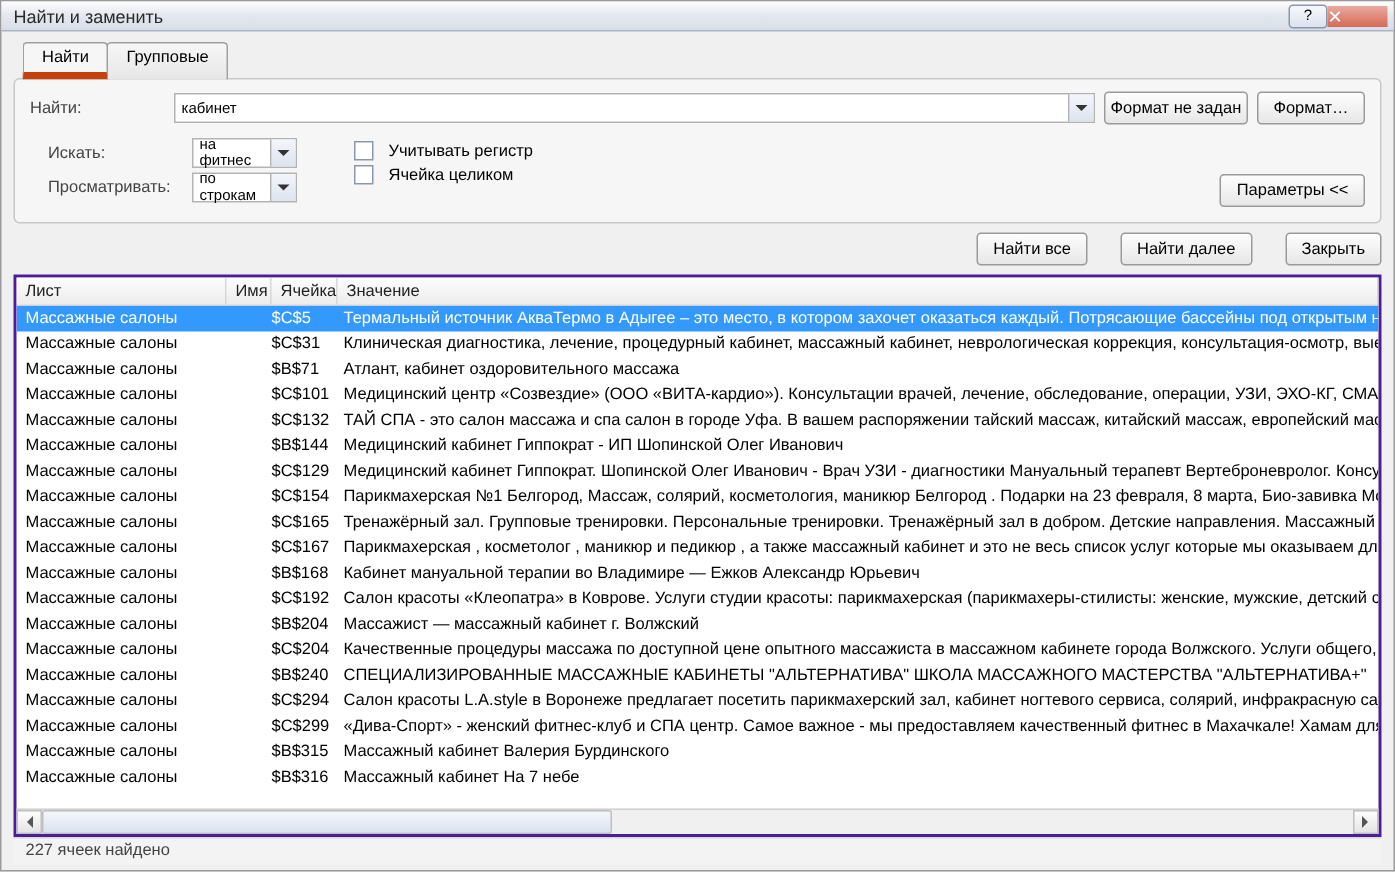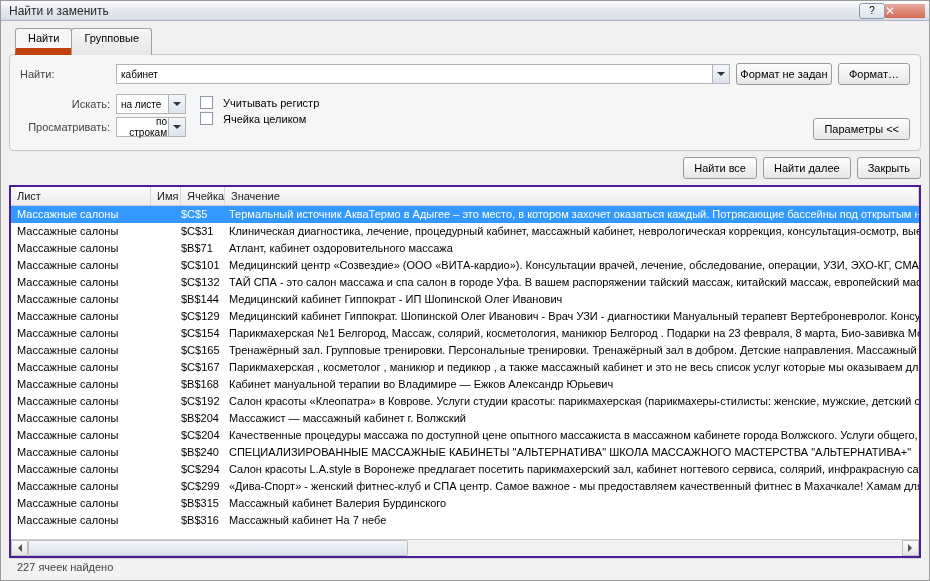--- a/index.html
+++ b/index.html
@@ -41,29 +41,29 @@
   .tabs { display:flex; gap:0; margin-left:6px; position:relative; top:1px;}
   .tab {
     padding: 3px 12px 4px;
     border: 1px solid #a0a0a0;
     border-bottom: none;
     border-radius: 3px 3px 0 0;
     background: linear-gradient(#f7f7f7,#e6e6e6);
     font-size: 11px;
     margin-right: -1px;
   }
-  .tab.active { background:#f6f6f6; border-bottom:7px solid #c2410c; }
+  .tab.active { background:#f6f6f6; border-bottom:5px solid #c2410c; }
   .panel {
     border: 1px solid #c8c8c8;
     border-radius: 4px;
     background: #f6f6f6;
     padding: 8px 10px 10px 10px;
   }
   .row { display:flex; align-items:center; gap:6px; margin-bottom:6px;}
-  .formrow { display:flex; align-items:center; gap:6px; margin: 3px 0; text-align: right;}
+  .formrow { display:flex; align-items:center; gap:6px; margin: 3px 12px;}
   .lbl { width: 90px; color:#444;}
   .lbl-s { width: 90px; color:#444;}
   .combo {
     border:1px solid #b3b3b3;
     background:#fff;
     height: 20px;
     display:flex; align-items:center;
     padding: 0 18px 0 4px;
     position:relative;
     font-size:10px;
@@ -83,21 +83,21 @@
     background:linear-gradient(#fdfdfd,#e7e7e7);
     font-size:11px;
     display:inline-flex; align-items:center; justify-content:center;
     white-space:nowrap;
   }
   .chk {
     width:13px; height:13px; border:1px solid #8a98ac; background:#fff;
     display:inline-block; vertical-align:middle; margin-right:4px;
   }
   .params-right { margin-left:auto;text-align:right;}
-  .action-row { display:flex; gap:6px; justify-content:flex-end; margin:6px 0;}
+  .action-row { display:flex; gap:22px; justify-content:flex-end; margin:6px 0;}
   .results {
     flex:1; border:2px solid #4c1d95; background:#fff;
     display:flex; flex-direction:column; overflow:hidden;
   }
   .cols {
     display:flex; background:linear-gradient(#fdfdfd,#ececec);
     border-bottom:1px solid #d0d0d0;
     font-size:11px; color:#222;
   }
   .ch { padding:3px 6px; border-right:1px solid #d7d7d7;}
@@ -149,21 +149,21 @@
           <span class="dd"></span>
         </div>
         <div class="btnw" style="width:96px">Формат не задан</div>
         <div class="btnw">Формат…</div>
       </div>
       <div style="display:flex; margin-top:4px;">
         <div>
           <div class="formrow">
             <span class="lbl-s">Искать:</span>
             <div class="combo" style="width:70px">
-              <span>на листе</span>
+              <span>на фитнес</span>
                 <span class="dd"></span>
             </div>
           </div>
           <div class="formrow">
             <span class="lbl-s">Просматривать:</span>
             <div class="combo" style="width:70px">
               <span>по строкам</span>
                 <span class="dd"></span>
             </div>
           </div>

